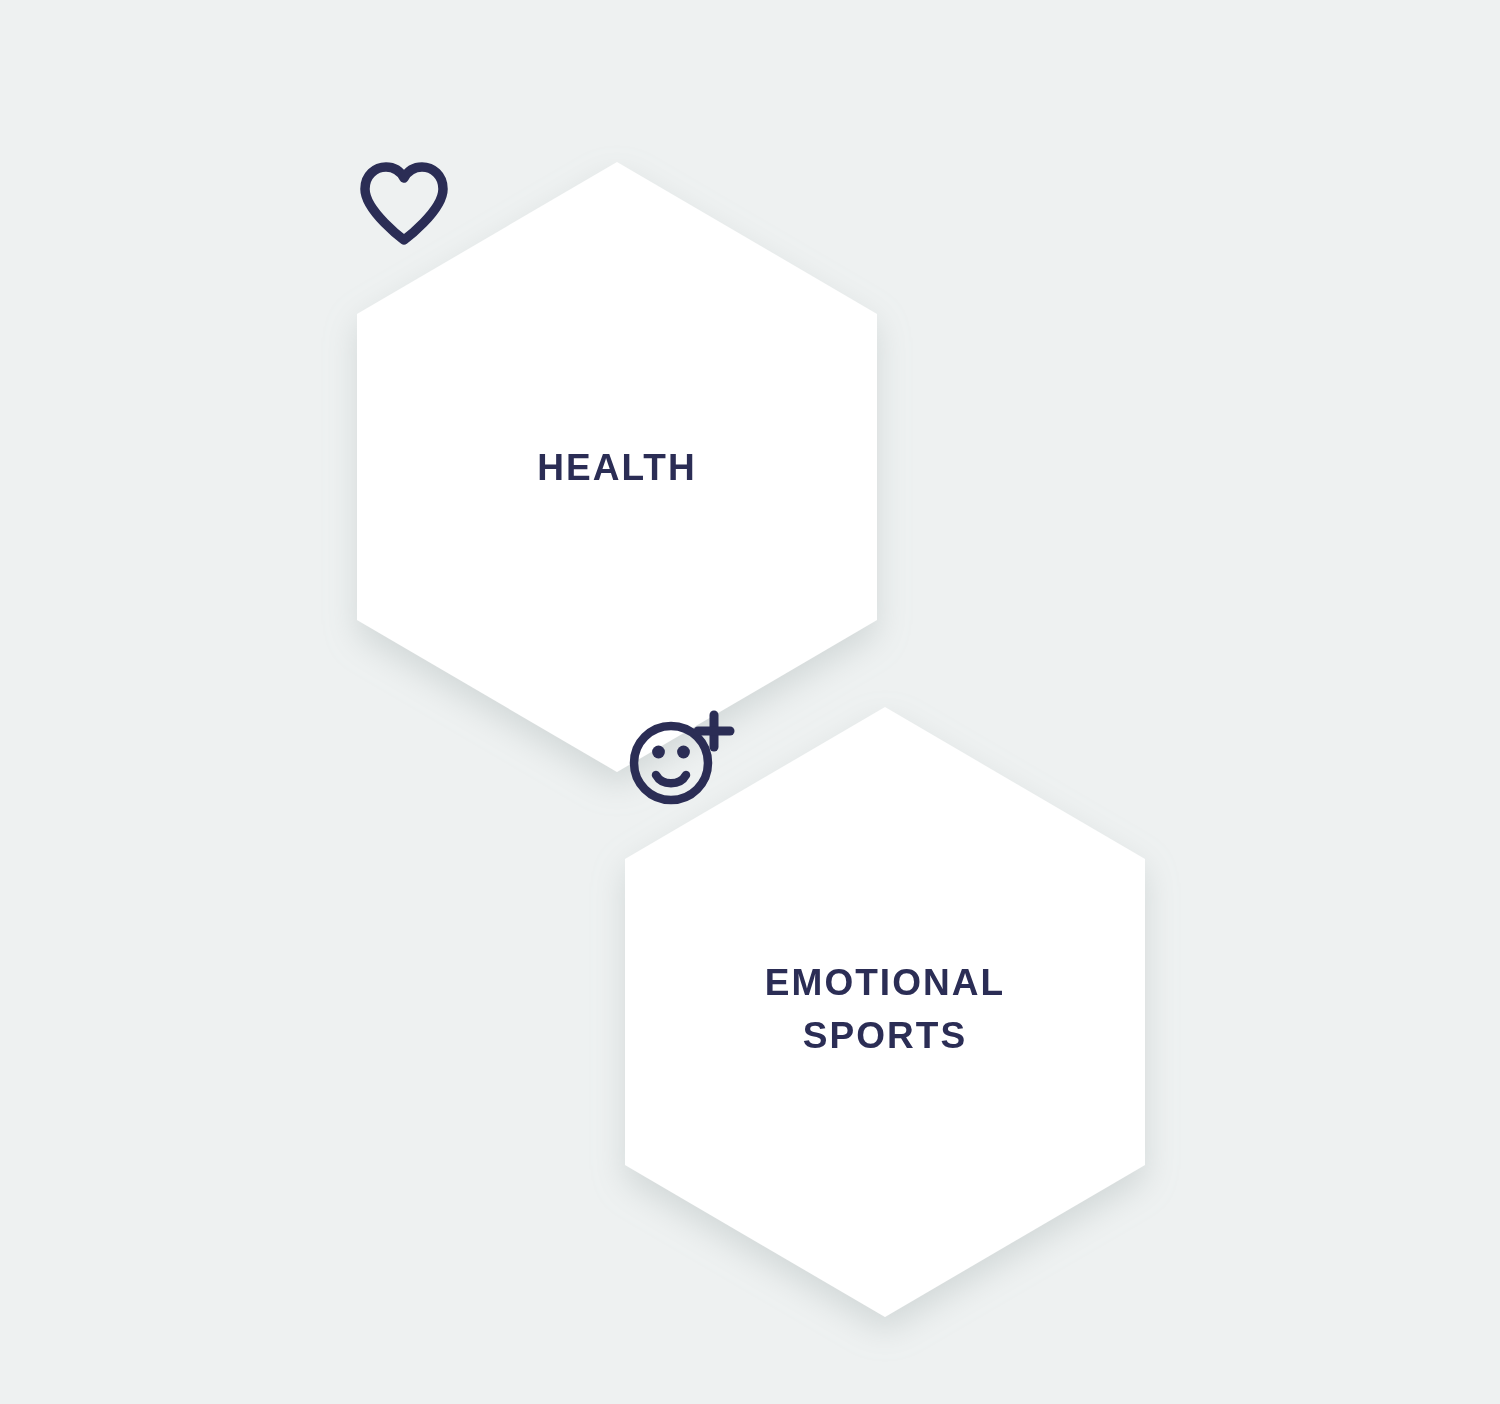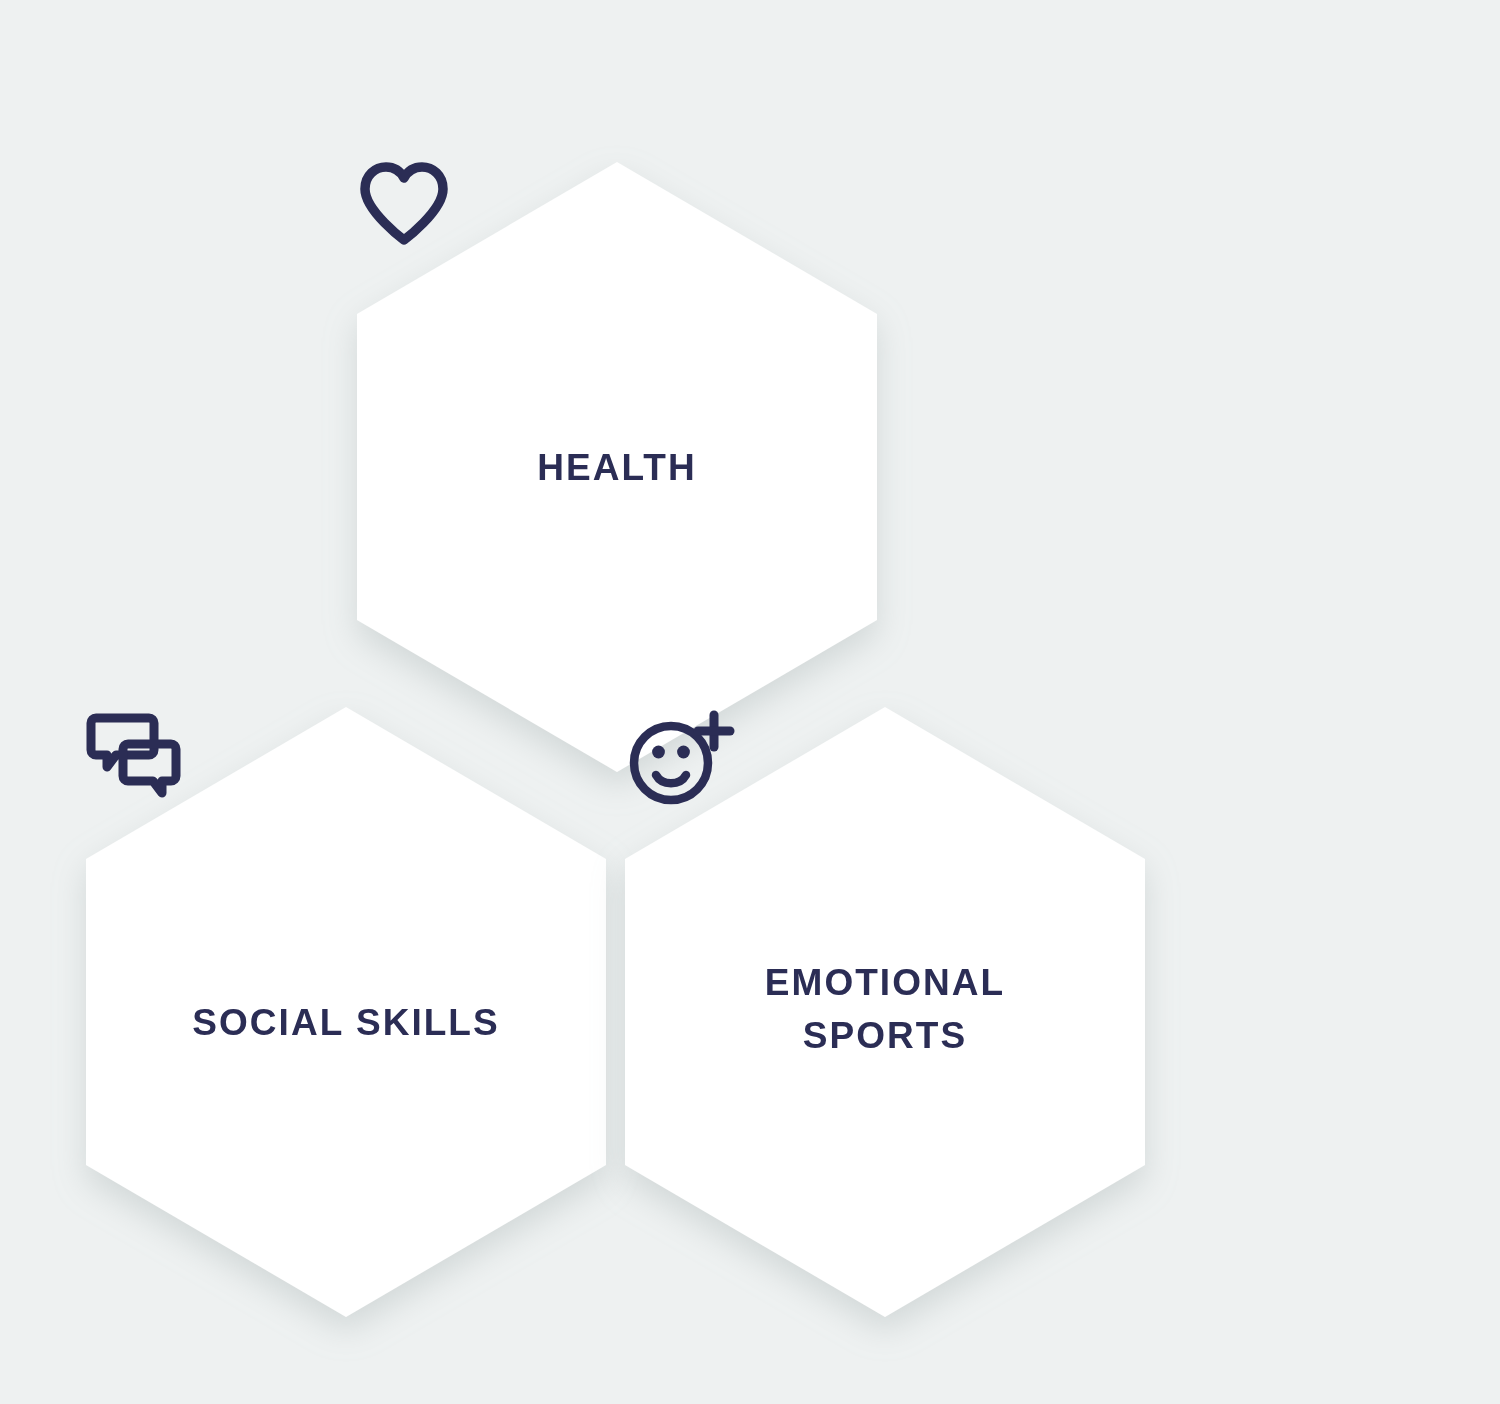--- a/index.html
+++ b/index.html
@@ -91,41 +91,20 @@
       <span class="hex-icon">
         <svg width="94" height="84" viewBox="0 0 94 84">
           <path d="M47 78 C47 78 8 49 8 27 C8 13 18.5 5 29 5 C38 5 44 10.5 47 16 C50 10.5 56 5 65 5 C75.5 5 86 13 86 27 C86 49 47 78 47 78 Z" fill="none" stroke="#2b2d55" stroke-width="9.5" stroke-linejoin="round" stroke-linecap="round"></path>
         </svg>
       </span>
       <div class="hex-label">HEALTH</div>
     </div>
   </div>
 
 
-  <div class="hex tile-social" style="left:86px; top:707px; width:520px; height:610px;">
-    <svg width="520" height="610" viewBox="0 0 520 610" aria-hidden="true">
-      <defs>
-        <filter id="shSocial" x="-25%" y="-25%" width="150%" height="150%">
-          <feDropShadow dx="0" dy="14" stdDeviation="16" flood-color="#a9b4b4" flood-opacity="0.40"></feDropShadow>
-        </filter>
-      </defs>
-      <polygon class="hex-body" filter="url(#shSocial)" points="260,0 520,152 520,458 260,610 0,458 0,152"></polygon>
-    </svg>
-    <div class="hex-content">
-      <span class="hex-icon">
-        <svg width="100" height="94" viewBox="0 0 100 94">
-          <g fill="none" stroke="#2b2d55" stroke-width="9" stroke-linejoin="round" stroke-linecap="round">
-            <path d="M10 11 H63 A5 5 0 0 1 68 16 V43 A5 5 0 0 1 63 48 H30 L21 60 V48 H10 A5 5 0 0 1 5 43 V16 A5 5 0 0 1 10 11 Z"></path>
-            <path d="M42 37 H85 A5 5 0 0 1 90 42 V69 A5 5 0 0 1 85 74 H76 V86 L67 74 H42 A5 5 0 0 1 37 69 V42 A5 5 0 0 1 42 37 Z"></path>
-          </g>
-        </svg>
-      </span>
-      <div class="hex-label">SOCIAL SKILLS</div>
-    </div>
-  </div>
 
   <div class="hex tile-emotional" style="left:625px; top:707px; width:520px; height:610px;">
     <svg width="520" height="610" viewBox="0 0 520 610" aria-hidden="true">
       <defs>
         <filter id="shEmo" x="-25%" y="-25%" width="150%" height="150%">
           <feDropShadow dx="0" dy="14" stdDeviation="16" flood-color="#a9b4b4" flood-opacity="0.40"></feDropShadow>
         </filter>
       </defs>
       <polygon class="hex-body" filter="url(#shEmo)" points="260,0 520,152 520,458 260,610 0,458 0,152"></polygon>
     </svg>

